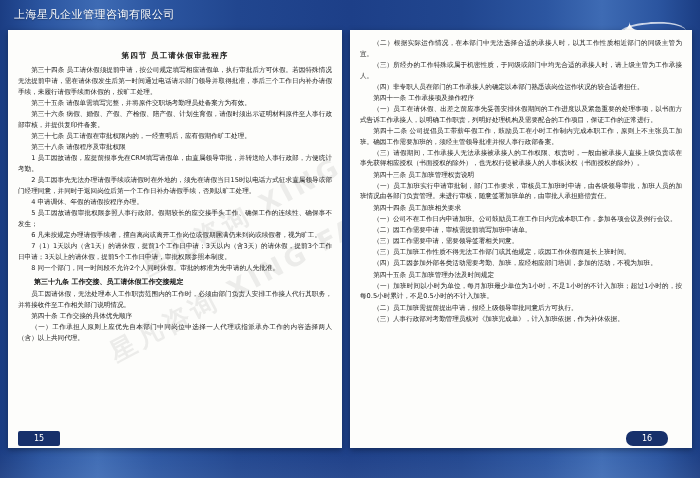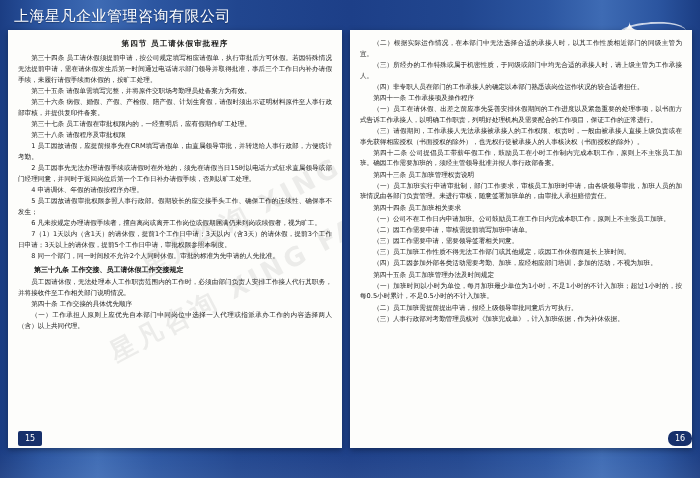--- a/index.html
+++ b/index.html
@@ -15,21 +15,21 @@
     position:absolute;inset:0;
     background:
       linear-gradient(90deg,#1b3d83 0%,#2b55a0 6%,#3e6bb4 14%,#2c56a1 22%,#21468f 34%,#1d3f88 50%,
         #21468f 66%,#2c56a1 78%,#3e6bb4 86%,#2b55a0 94%,#1b3d83 100%);
   }
   .header-bar{
     position:absolute;left:0;right:0;top:0;height:36px;
   }
   .company{
     position:absolute;left:14px;top:7px;
-    color:#ffffff;font-size:15px;letter-spacing:.5px;
+    color:#ffffff;font-size:11px;letter-spacing:.5px;
     font-family:"DejaVu Sans","Liberation Sans",sans-serif;
     text-shadow:0 1px 1px rgba(0,0,0,.35);
   }
   .brand{
     position:absolute;right:16px;top:2px;
     display:flex;align-items:center;gap:4px;
   }
   .brand .star{
     color:#ffffff;font-size:20px;line-height:20px;
     transform:translateY(1px);
@@ -61,36 +61,36 @@
     font-size:6.6px;line-height:1.62;
     color:#1a1a1a;
     text-align:justify;
     font-family:"DejaVu Sans","Liberation Sans",sans-serif;
   }
   .page.left .col{left:10px;right:10px;}
   .page.right .col{left:10px;right:10px;}
 
   .sec-title{
     text-align:center;font-size:7.6px;font-weight:bold;
-    margin:0 0 3px 0;letter-spacing:1px;
+    margin:12px 0 3px 0;letter-spacing:1px;
   }
   .sub-title{
     font-size:7px;font-weight:bold;margin:3px 0 1px 0;
   }
   p{margin:0 0 0.5px 0;text-indent:2em;}
   p.noind{text-indent:0;margin-left:16px;}
 
   
   .folio{
-    position:absolute;bottom:2px;width:24px;height:15px;
+    position:absolute;bottom:2px;width:42px;height:15px;
     color:#ffffff;font-size:8px;
     display:flex;align-items:center;justify-content:center;
   }
   .folio.l{left:10px;background:#17306b;border-radius:2px;}
-  .folio.r{right:0;background:#17306b;border-radius:7px;}
+  .folio.r{right:24px;background:#17306b;border-radius:7px;}
 
   
   .wm{
     position:absolute;
     font-size:26px;font-weight:bold;
     color:rgba(150,150,150,.16);
     transform:rotate(-28deg);
     letter-spacing:4px;
     pointer-events:none;
     white-space:nowrap;
@@ -144,26 +144,26 @@
   </div>
 
   <div class="page right">
 
     <div class="col">
       <p>（二）根据实际运作情况，在本部门中无法选择合适的承接人时，以其工作性质相近部门的同级主管为宜。</p>
       <p>（三）所经办的工作特殊或属于机密性质，于同级或部门中均无合适的承接人时，请上级主管为工作承接人。</p>
       <p>（四）非专职人员在部门的工作承接人的确定以本部门熟悉该岗位运作状况的较合适者担任。</p>
       <p>第四十一条 工作承接项及操作程序</p>
       <p>（一）员工在请休假、出差之前应事先妥善安排休假期间的工作进度以及紧急重要的处理事项，以书面方式告诉工作承接人，以明确工作职责，列明好处理机构及需要配合的工作项目，保证工作的正常进行。</p>
+      <p>第四十二条 公司提倡员工带薪年假工作，鼓励员工在小时工作制内完成本职工作，原则上不主张员工加班。确因工作需要加班的，须经主管领导批准并报人事行政部备案。</p>
       <p>（三）请假期间，工作承接人无法承接被承接人的工作权限、权责时，一般由被承接人直接上级负责或在事先获得相应授权（书面授权的除外），也无权行使被承接人的人事核决权（书面授权的除外）。</p>
-      <p>第四十二条 公司提倡员工带薪年假工作，鼓励员工在小时工作制内完成本职工作，原则上不主张员工加班。确因工作需要加班的，须经主管领导批准并报人事行政部备案。</p>
       <p>第四十三条 员工加班管理权责说明</p>
       <p>（一）员工加班实行申请审批制，部门工作要求，审核员工加班时申请，由各级领导审批，加班人员的加班情况由各部门负责管理。未进行审核，随意签署加班单的，由审批人承担赔偿责任。</p>
       <p>第四十四条 员工加班相关要求</p>
-      <p>（一）公司不在工作日内申请加班。公司鼓励员工在工作日内完成本职工作，原则上不主张员工加班。</p>
+      <p>（一）公司不在工作日内申请加班。公司鼓励员工在工作日内完成本职工作，参加各项会议及例行会议。</p>
       <p>（二）因工作需要申请，审核需提前填写加班申请单。</p>
       <p>（三）因工作需要申请，需要领导签署相关同意。</p>
       <p>（三）员工加班工作性质不得无法工作部门或其他规定，或因工作休假而延长上班时间。</p>
       <p>（四）员工因参加外部各类活动需要考勤、加班，应经相应部门培训，参加的活动，不视为加班。</p>
       <p>第四十五条 员工加班管理办法及时间规定</p>
       <p>（一）加班时间以小时为单位，每月加班最少单位为1小时，不足1小时的不计入加班；超过1小时的，按每0.5小时累计，不足0.5小时的不计入加班。</p>
       <p>（二）员工加班需提前提出申请，报经上级领导审批同意后方可执行。</p>
       <p>（三）人事行政部对考勤管理员核对《加班完成单》，计入加班依据，作为补休依据。</p>
     </div>
     <div class="folio r">16</div>

